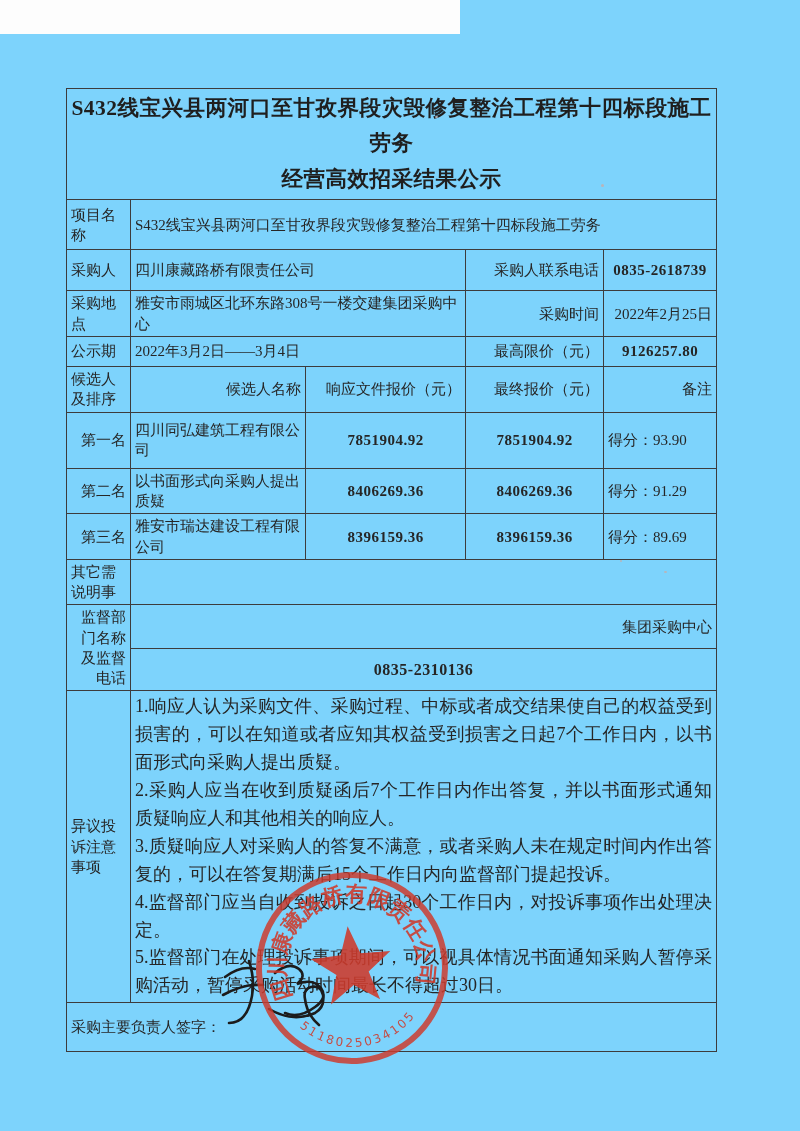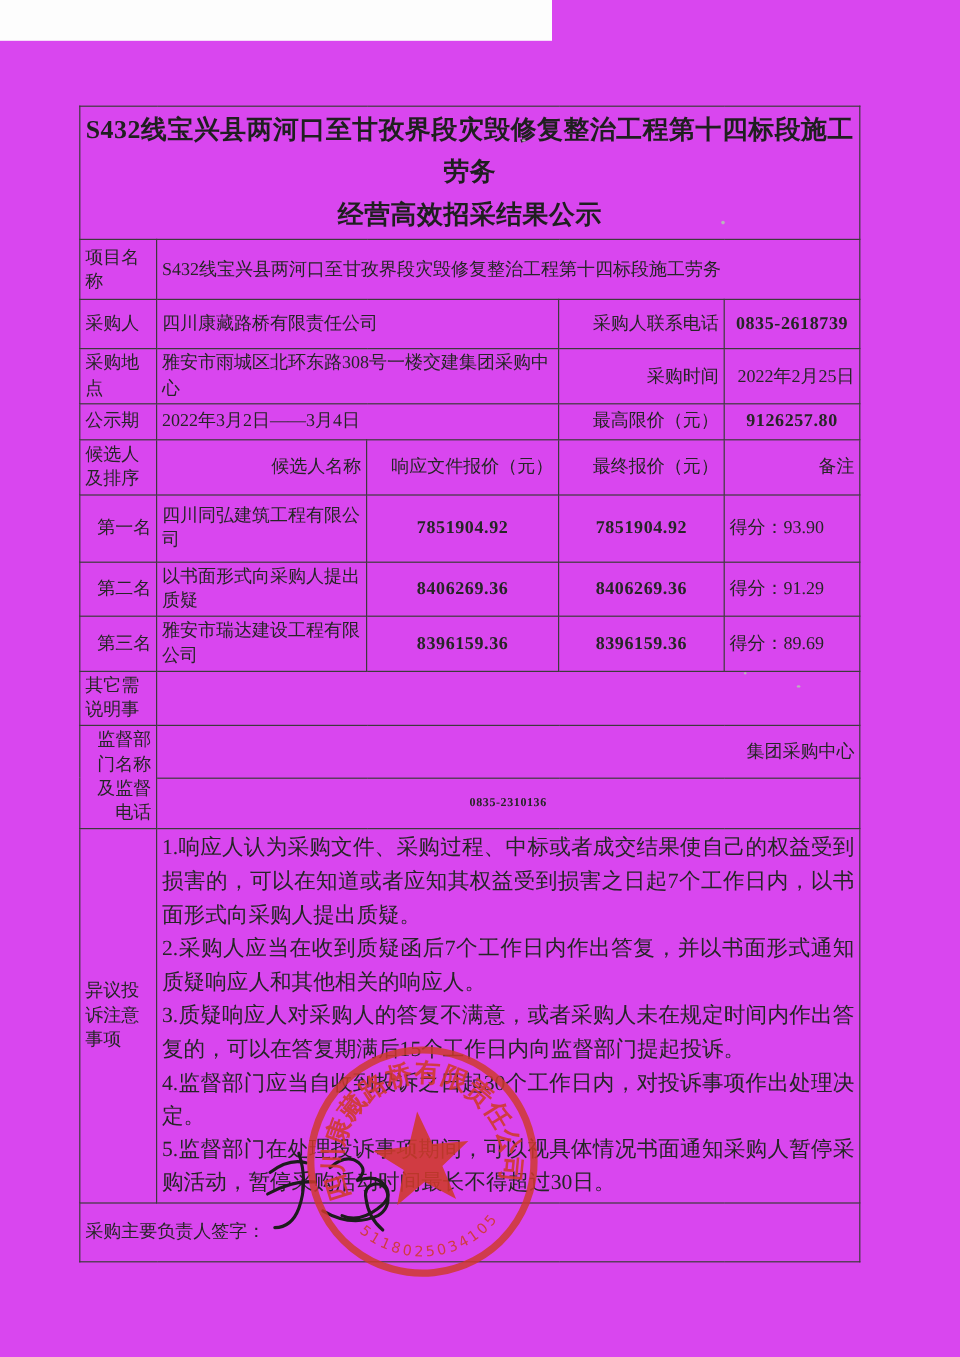--- a/index.html
+++ b/index.html
@@ -2,21 +2,21 @@
 <html><head>
 <meta charset="utf-8">
 <style>
   * { margin: 0; padding: 0; box-sizing: border-box; }
   html, body { background: #e9e7ea; }
   body { font-family: "Liberation Serif", "DejaVu Serif", serif; }
   .page {
     position: relative;
     width: 800px; height: 1131px;
     margin: 0 auto;
-    background: #d946ef;
+    background: #7dd3fc;
     overflow: hidden;
     color: #262626;
   }
   .page::before{
     content:"";
     position:absolute; left:0; top:0; width:460px; height:34px;
     background:#fdfdfd;
   }
   table.doc-table {
     position: absolute;
@@ -149,21 +149,21 @@
     <tr style="height:44px">
       <td class="lbl">其它需说明事</td>
       <td colspan="4"></td>
     </tr>
 
     <tr style="height:40px">
       <td rowspan="2" class="ctr">监督部门名称及监督电话</td>
       <td colspan="4" class="ctr">集团采购中心</td>
     </tr>
     <tr style="height:39px">
-      <td colspan="4" class="ctr num" style="font-size:10px">0835-2310136</td>
+      <td colspan="4" class="ctr num" style="font-size:16px">0835-2310136</td>
     </tr>
 
     <tr style="height:291px">
       <td class="lbl">异议投诉注意事项</td>
       <td colspan="4" class="obj-cell">
         <p>1.响应人认为采购文件、采购过程、中标或者成交结果使自己的权益受到损害的，可以在知道或者应知其权益受到损害之日起7个工作日内，以书面形式向采购人提出质疑。</p>
         <p>2.采购人应当在收到质疑函后7个工作日内作出答复，并以书面形式通知质疑响应人和其他相关的响应人。</p>
         <p>3.质疑响应人对采购人的答复不满意，或者采购人未在规定时间内作出答复的，可以在答复期满后15个工作日内向监督部门提起投诉。</p>
         <p>4.监督部门应当自收到投诉之日起30个工作日内，对投诉事项作出处理决定。</p>
         <p>5.监督部门在处理投诉事项期间，可以视具体情况书面通知采购人暂停采购活动，暂停采购活动时间最长不得超过30日。</p>

